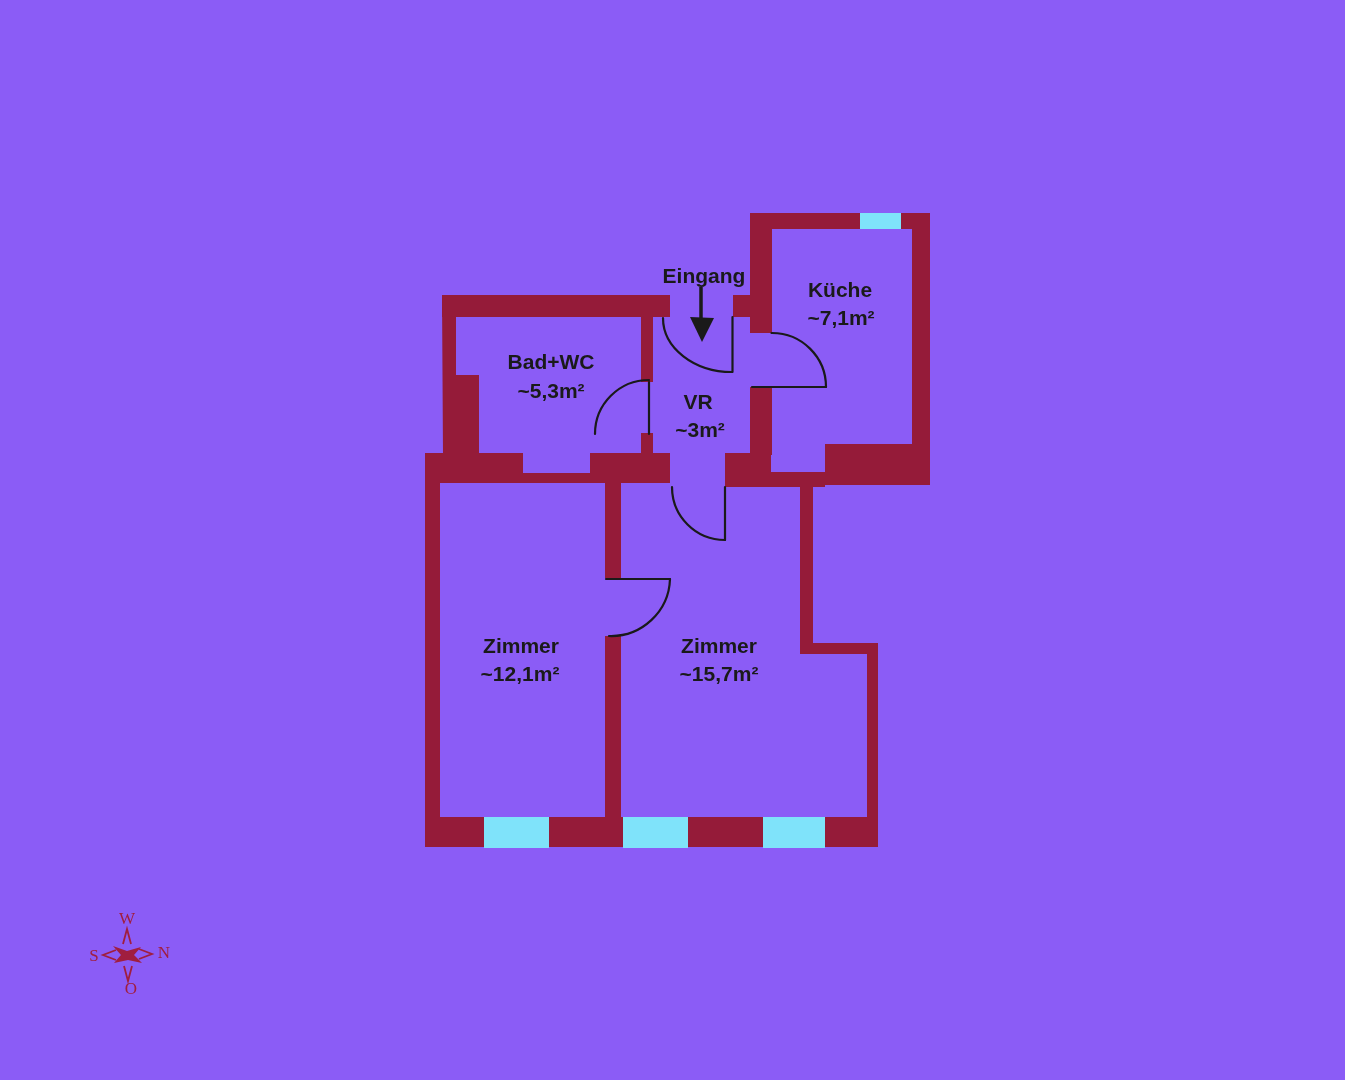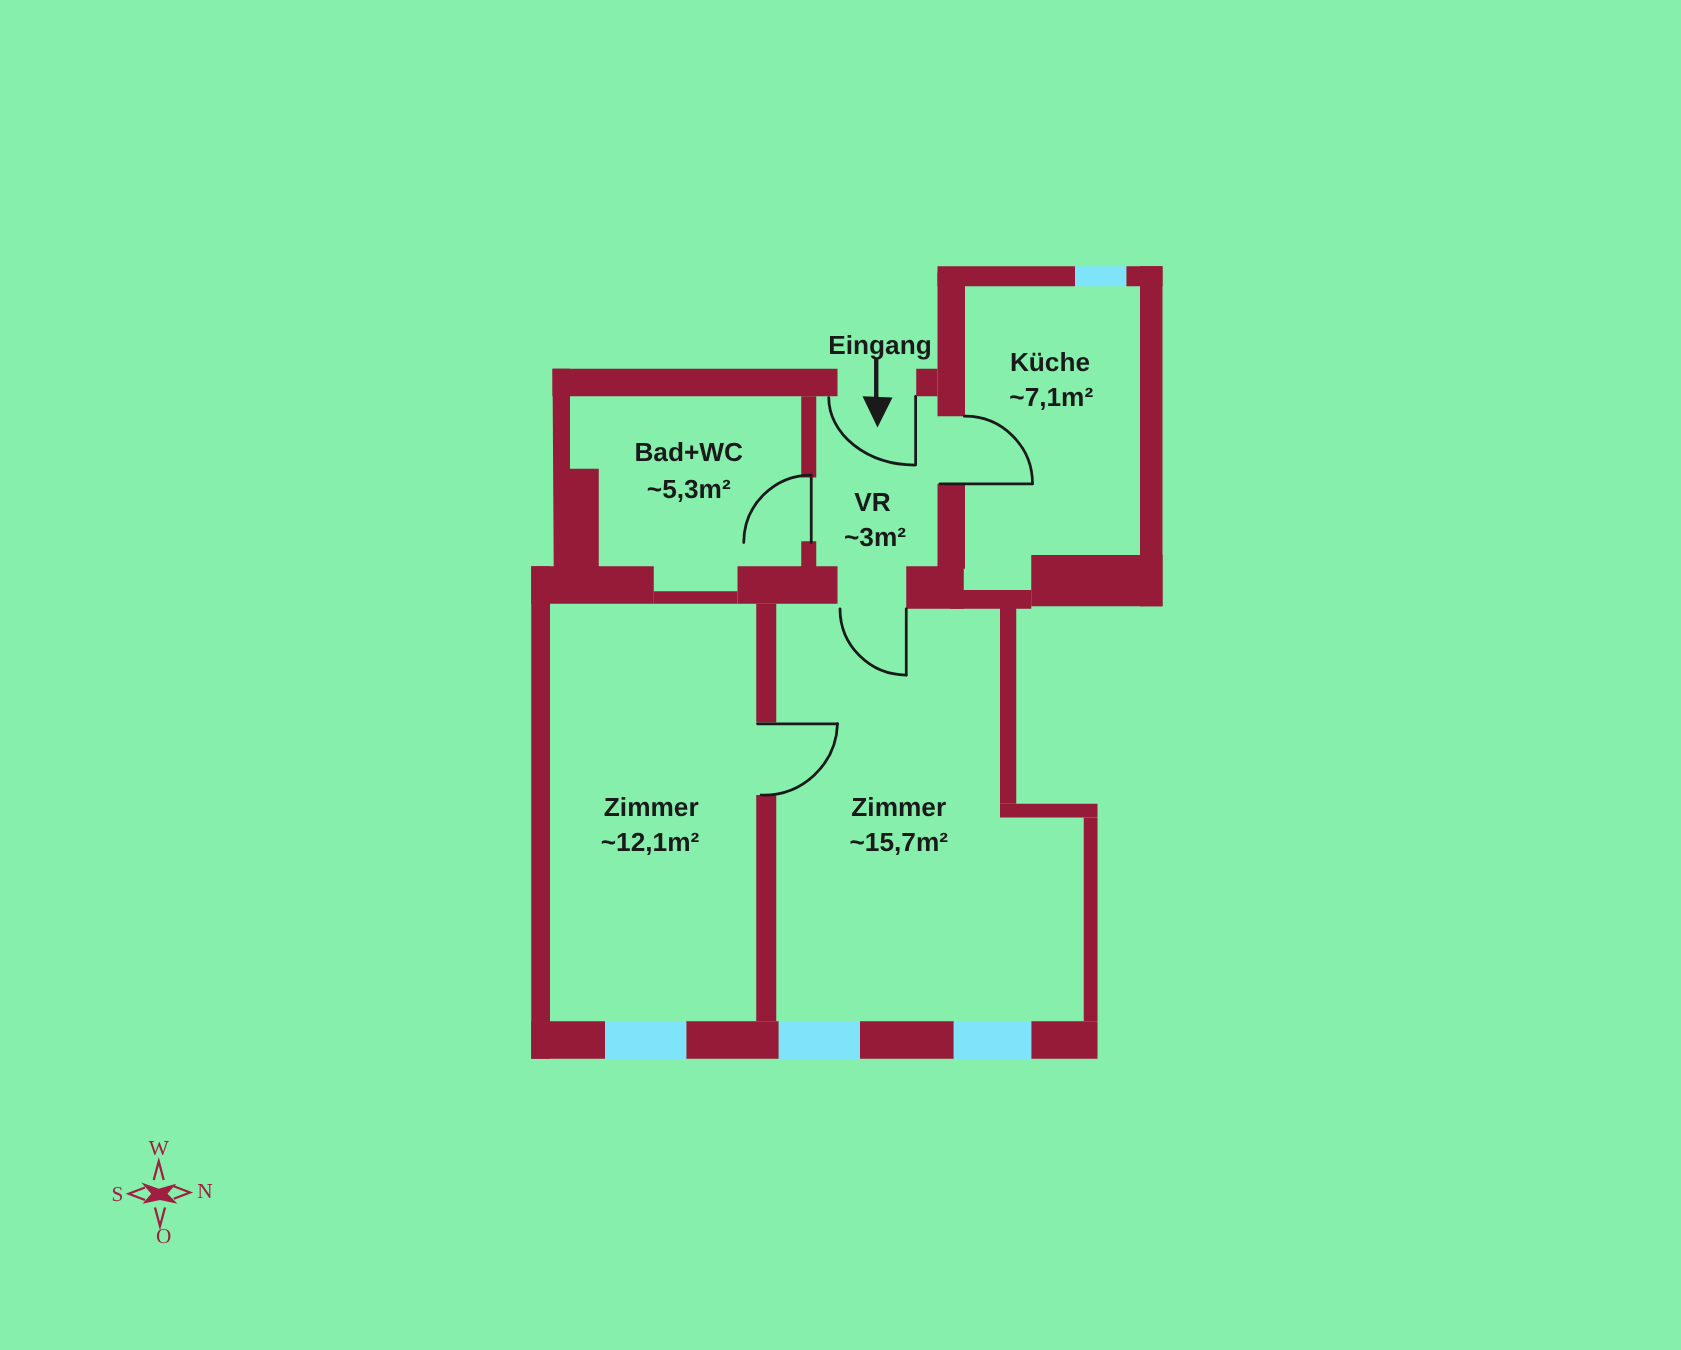--- a/index.html
+++ b/index.html
@@ -5,21 +5,21 @@
   html, body {
     margin: 0;
     padding: 0;
     background: #ffffff;
     font-family: "Liberation Sans", sans-serif;
   }
   .canvas {
     position: relative;
     width: 1345px;
     height: 1080px;
-    background: #86efac;
+    background: #8b5cf6;
     overflow: hidden;
   }
   .canvas svg {
     position: absolute;
     left: 0;
     top: 0;
   }
   .room-label {
     font-family: "Liberation Sans", sans-serif;
     font-weight: bold;

